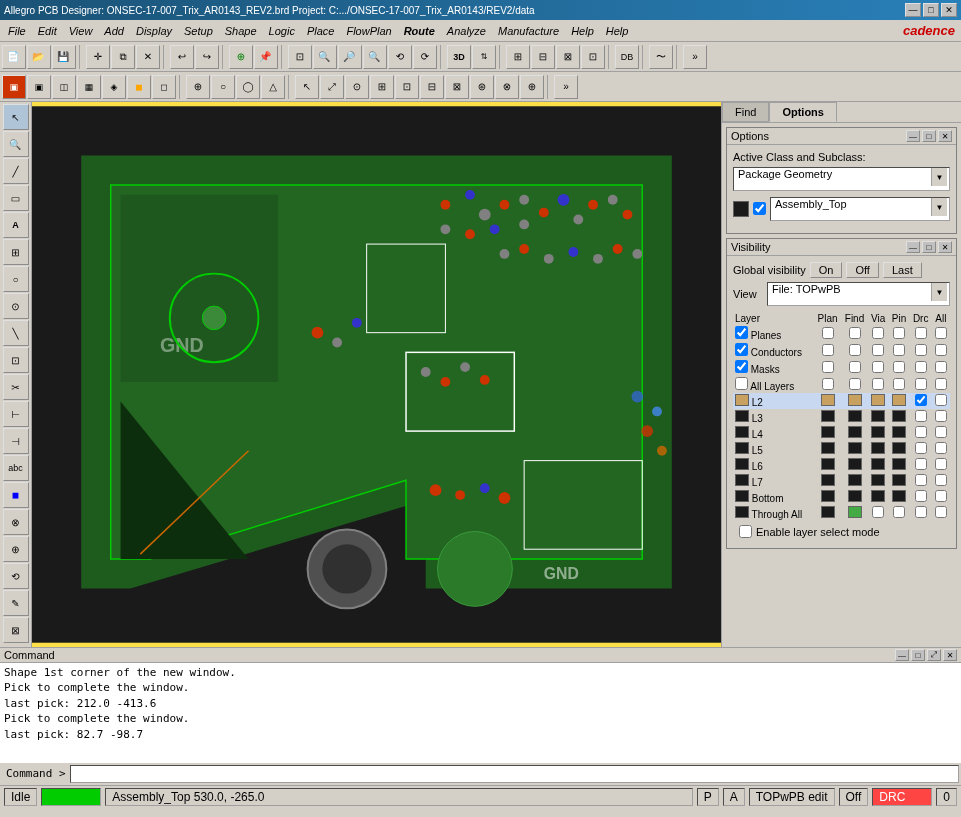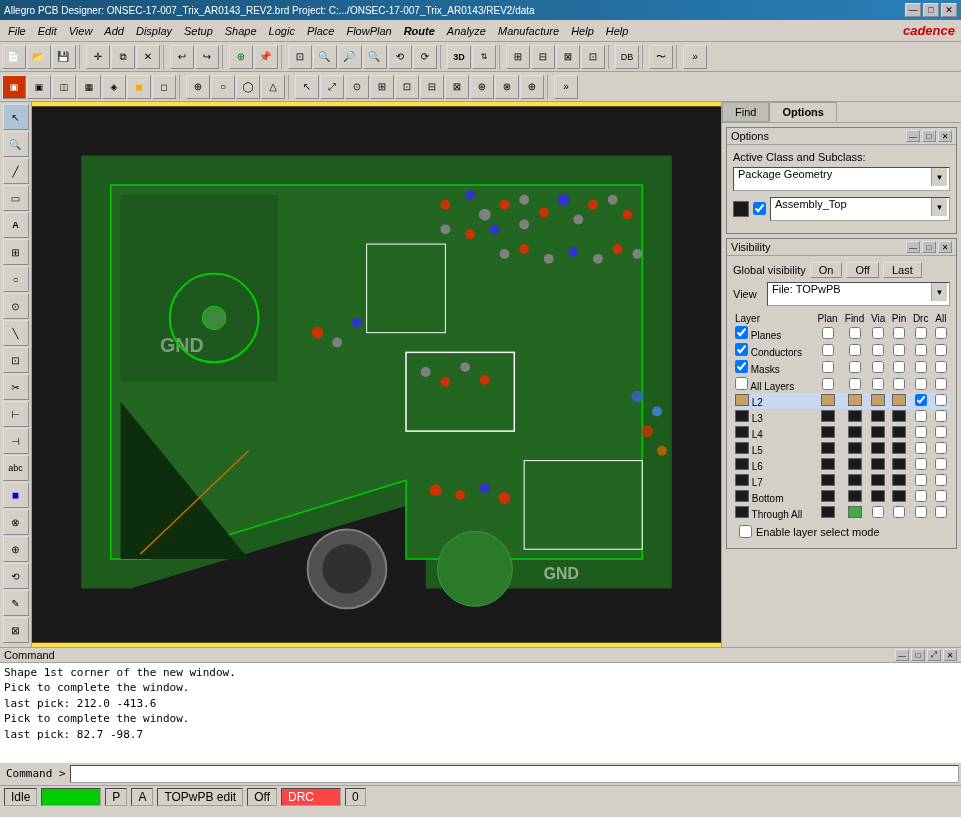--- a/index.html
+++ b/index.html
@@ -742,19 +742,20 @@
   </div>
   <div id="command-input-row">
     <span id="command-prompt">Command &gt;</span>
     <input id="command-input" type="text" style="">
   </div>
 </div>
 
 <div id="status-bar">
   <div class="status-segment">Idle</div>
   <div class="status-segment status-green"></div>
+  <div class="status-segment" style="flex:1;">Assembly_Top  530.0, -265.0</div>
   <div class="status-segment" style="cursor:pointer;">P</div>
   <div class="status-segment" style="cursor:pointer;">A</div>
   <div class="status-segment">TOPwPB edit</div>
   <div class="status-segment">Off</div>
   <div class="status-segment status-drc">DRC</div>
   <div class="status-segment">0</div>
 </div>
 
 </body></html>

